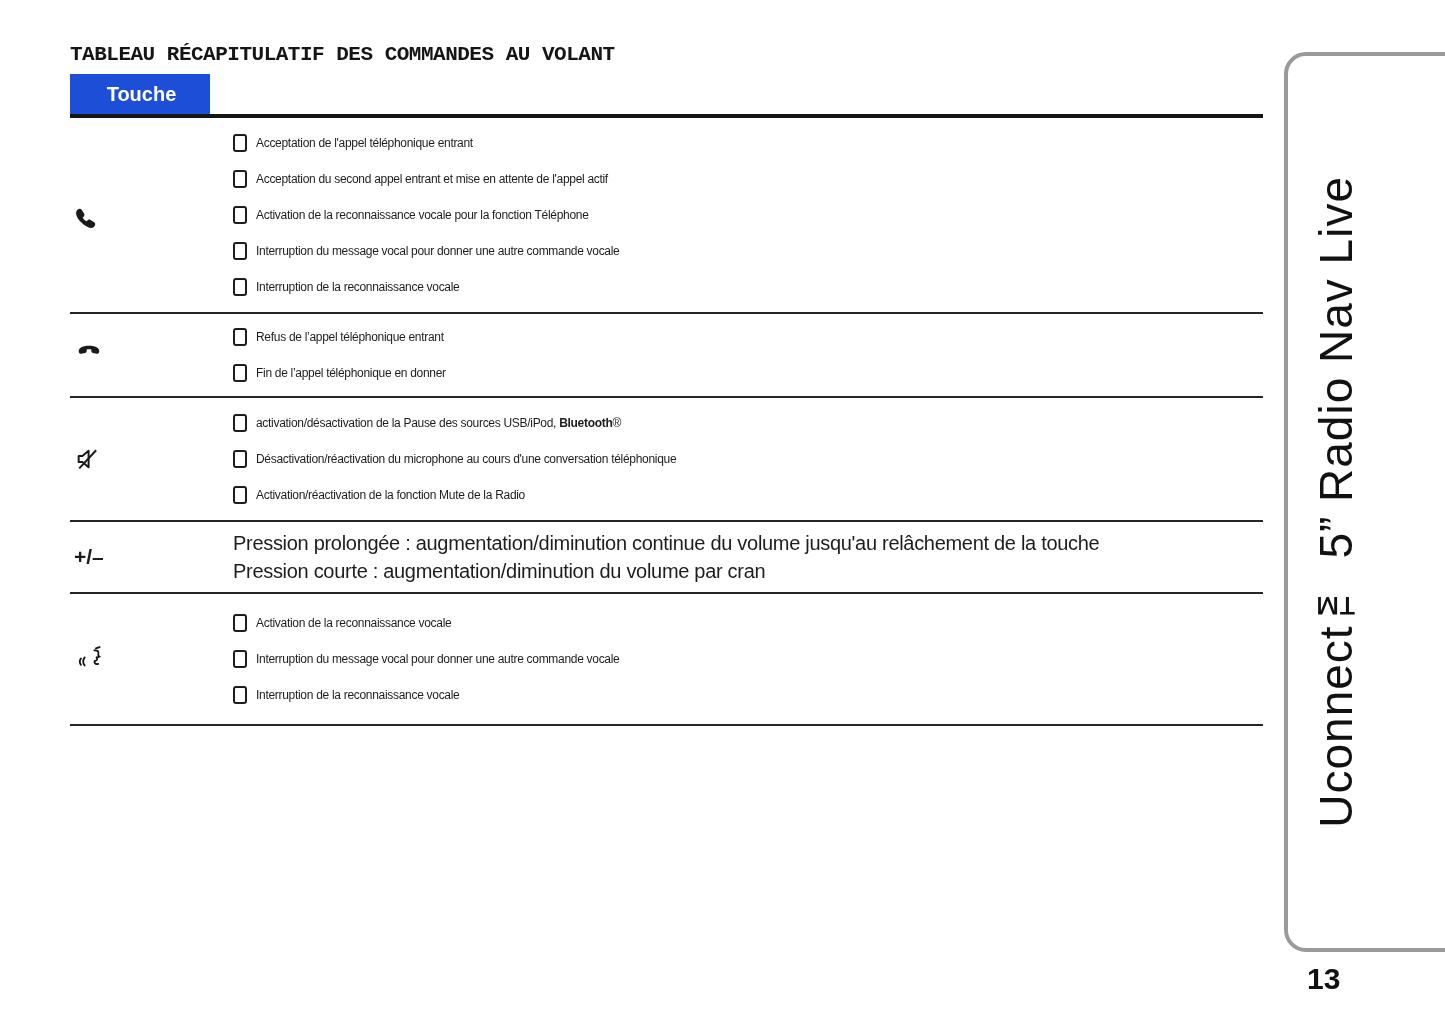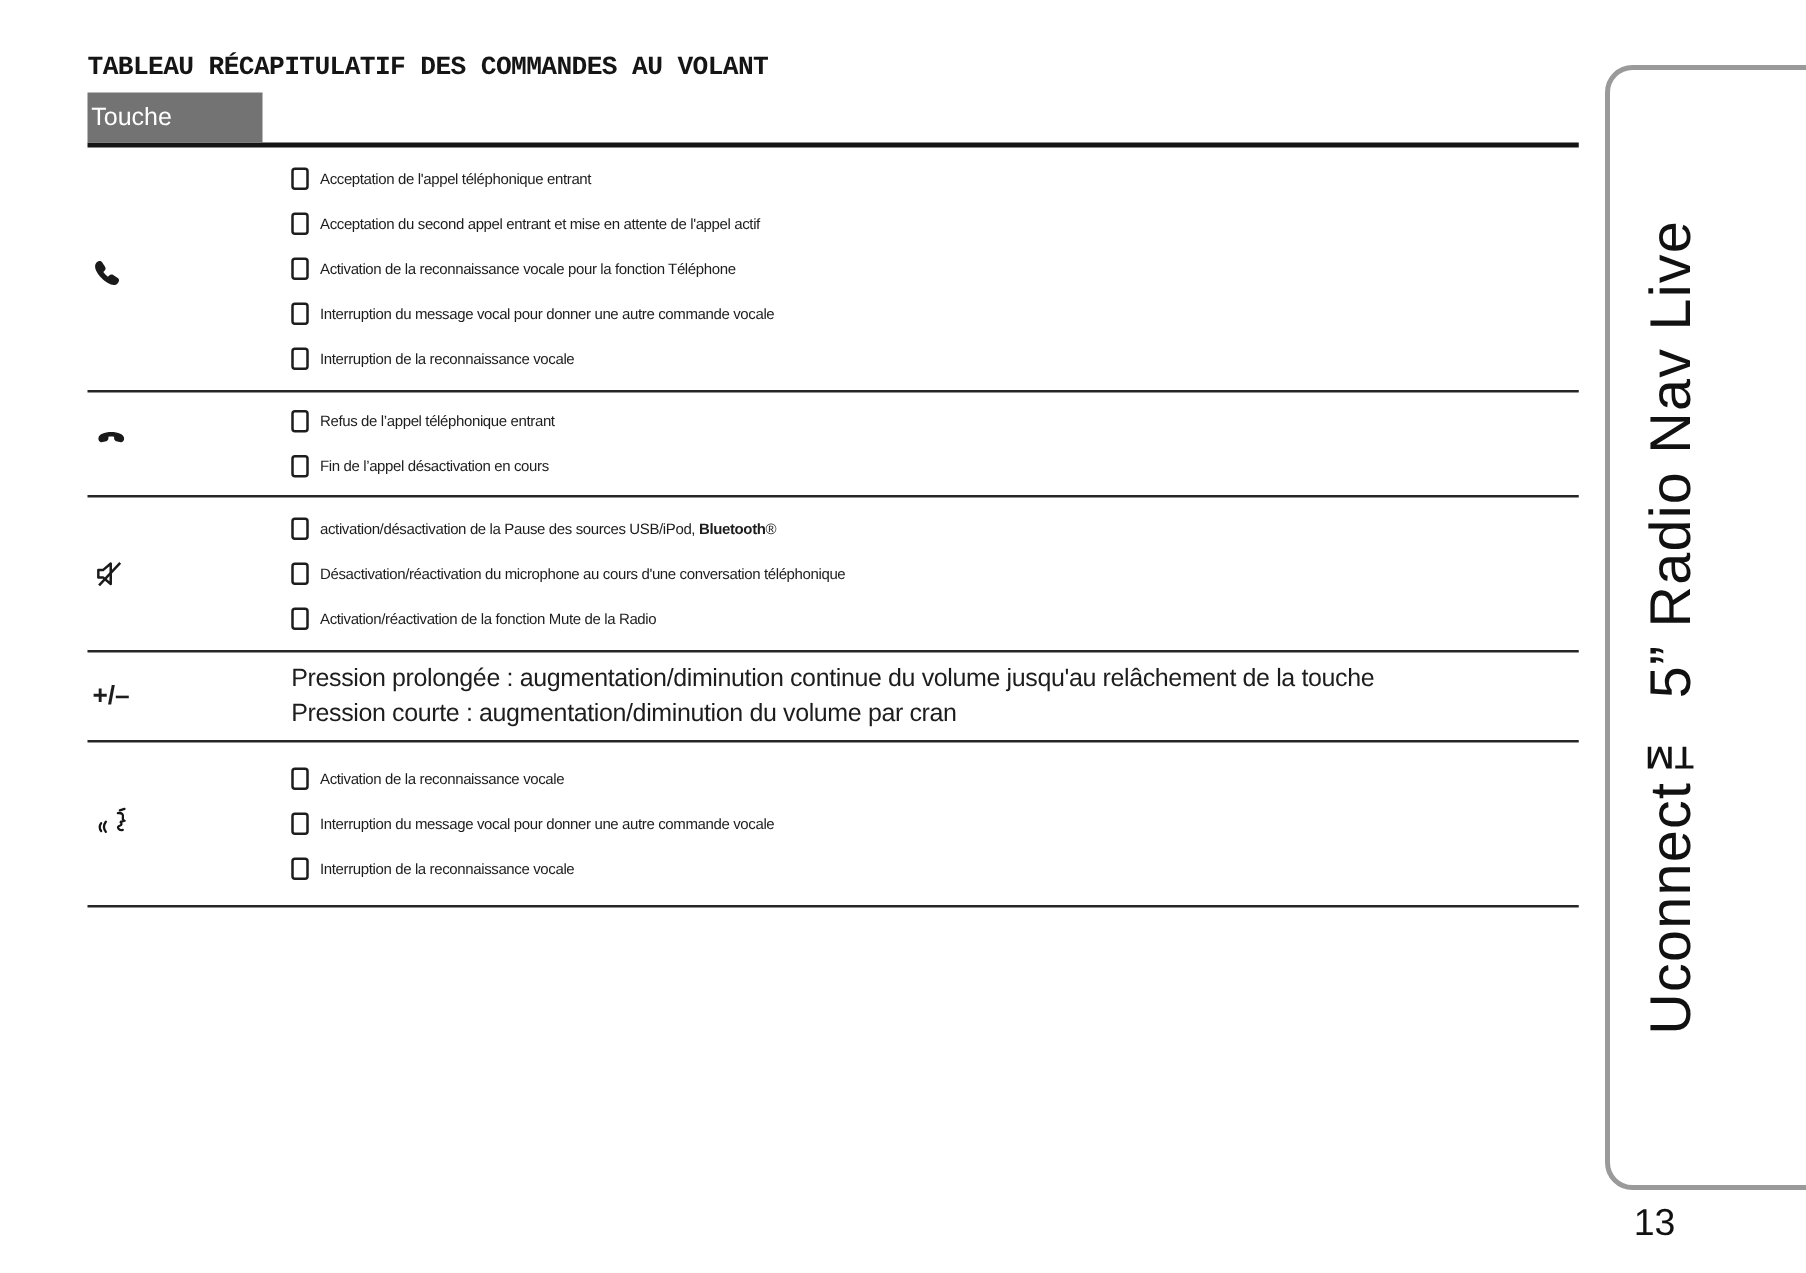--- a/index.html
+++ b/index.html
@@ -17,23 +17,24 @@
     color:#151515;margin:0;font-family:Liberation Mono, monospace;
   }
   .table{
     position:absolute;left:70px;top:74px;width:1193px;
   }
   .thead{
     display:flex;height:40px;
     border-bottom:4px solid #151515;
   }
   .th{
-    background:#737373;color:#ffffff;
-    font-size:20px;font-weight:normal;
+    background:#1d4ed8;color:#ffffff;
+    font-size:20px;font-weight:bold;
     line-height:40px;
+    text-align:center;
   }
   .th1{width:140px;margin-right:23px;padding-left:3px;box-sizing:border-box;}
   .th2{flex:1;padding-left:2px;}
   .row{display:flex;border-bottom:2px solid #262626;}
   .c1{
     width:163px;flex:none;
     display:flex;align-items:center;
     padding-left:4px;box-sizing:border-box;
   }
   .c2{flex:1;display:flex;flex-direction:column;justify-content:center;}
@@ -65,21 +66,21 @@
     display:flex;align-items:center;justify-content:center;
   }
   .tab-label{
     writing-mode:vertical-rl;
     transform:rotate(180deg);
     font-size:46px;color:#111111;
     letter-spacing:1px;white-space:nowrap;
   }
   .page-number{
     position:absolute;left:1307px;top:962px;
-    font-size:30px;font-weight:normal;color:#111111;
+    font-size:30px;font-weight:bold;color:#111111;
   }
 </style>
 </head>
 <body>
 
 <main>
 
   <h1 class="page-title">TABLEAU RÉCAPITULATIF DES COMMANDES AU VOLANT</h1>
 
   <section class="table">
@@ -128,21 +129,21 @@
           </svg>
         </span>
       </div>
       <div class="c2">
         <div class="item">
             <span class="bullet"></span>
             <span>Refus de l’appel téléphonique entrant</span>
           </div>
         <div class="item">
             <span class="bullet"></span>
-            <span>Fin de l’appel désactivation en cours</span>
+            <span>Fin de l’appel téléphonique en donner</span>
           </div>
       </div>
     </div>
 
     <div class="row r3">
       <div class="c1">
         <span class="icon">
           <svg width="28" height="28" viewBox="0 0 24 24" fill="none" stroke="#1a1a1a" stroke-width="1.7">
             <path d="M4 9.5 h3.2 L12.5 5 v14 L7.2 14.5 H4 Z" stroke-linejoin="round"></path>
             <line x1="4.5" y1="20" x2="19" y2="4.5"></line>

